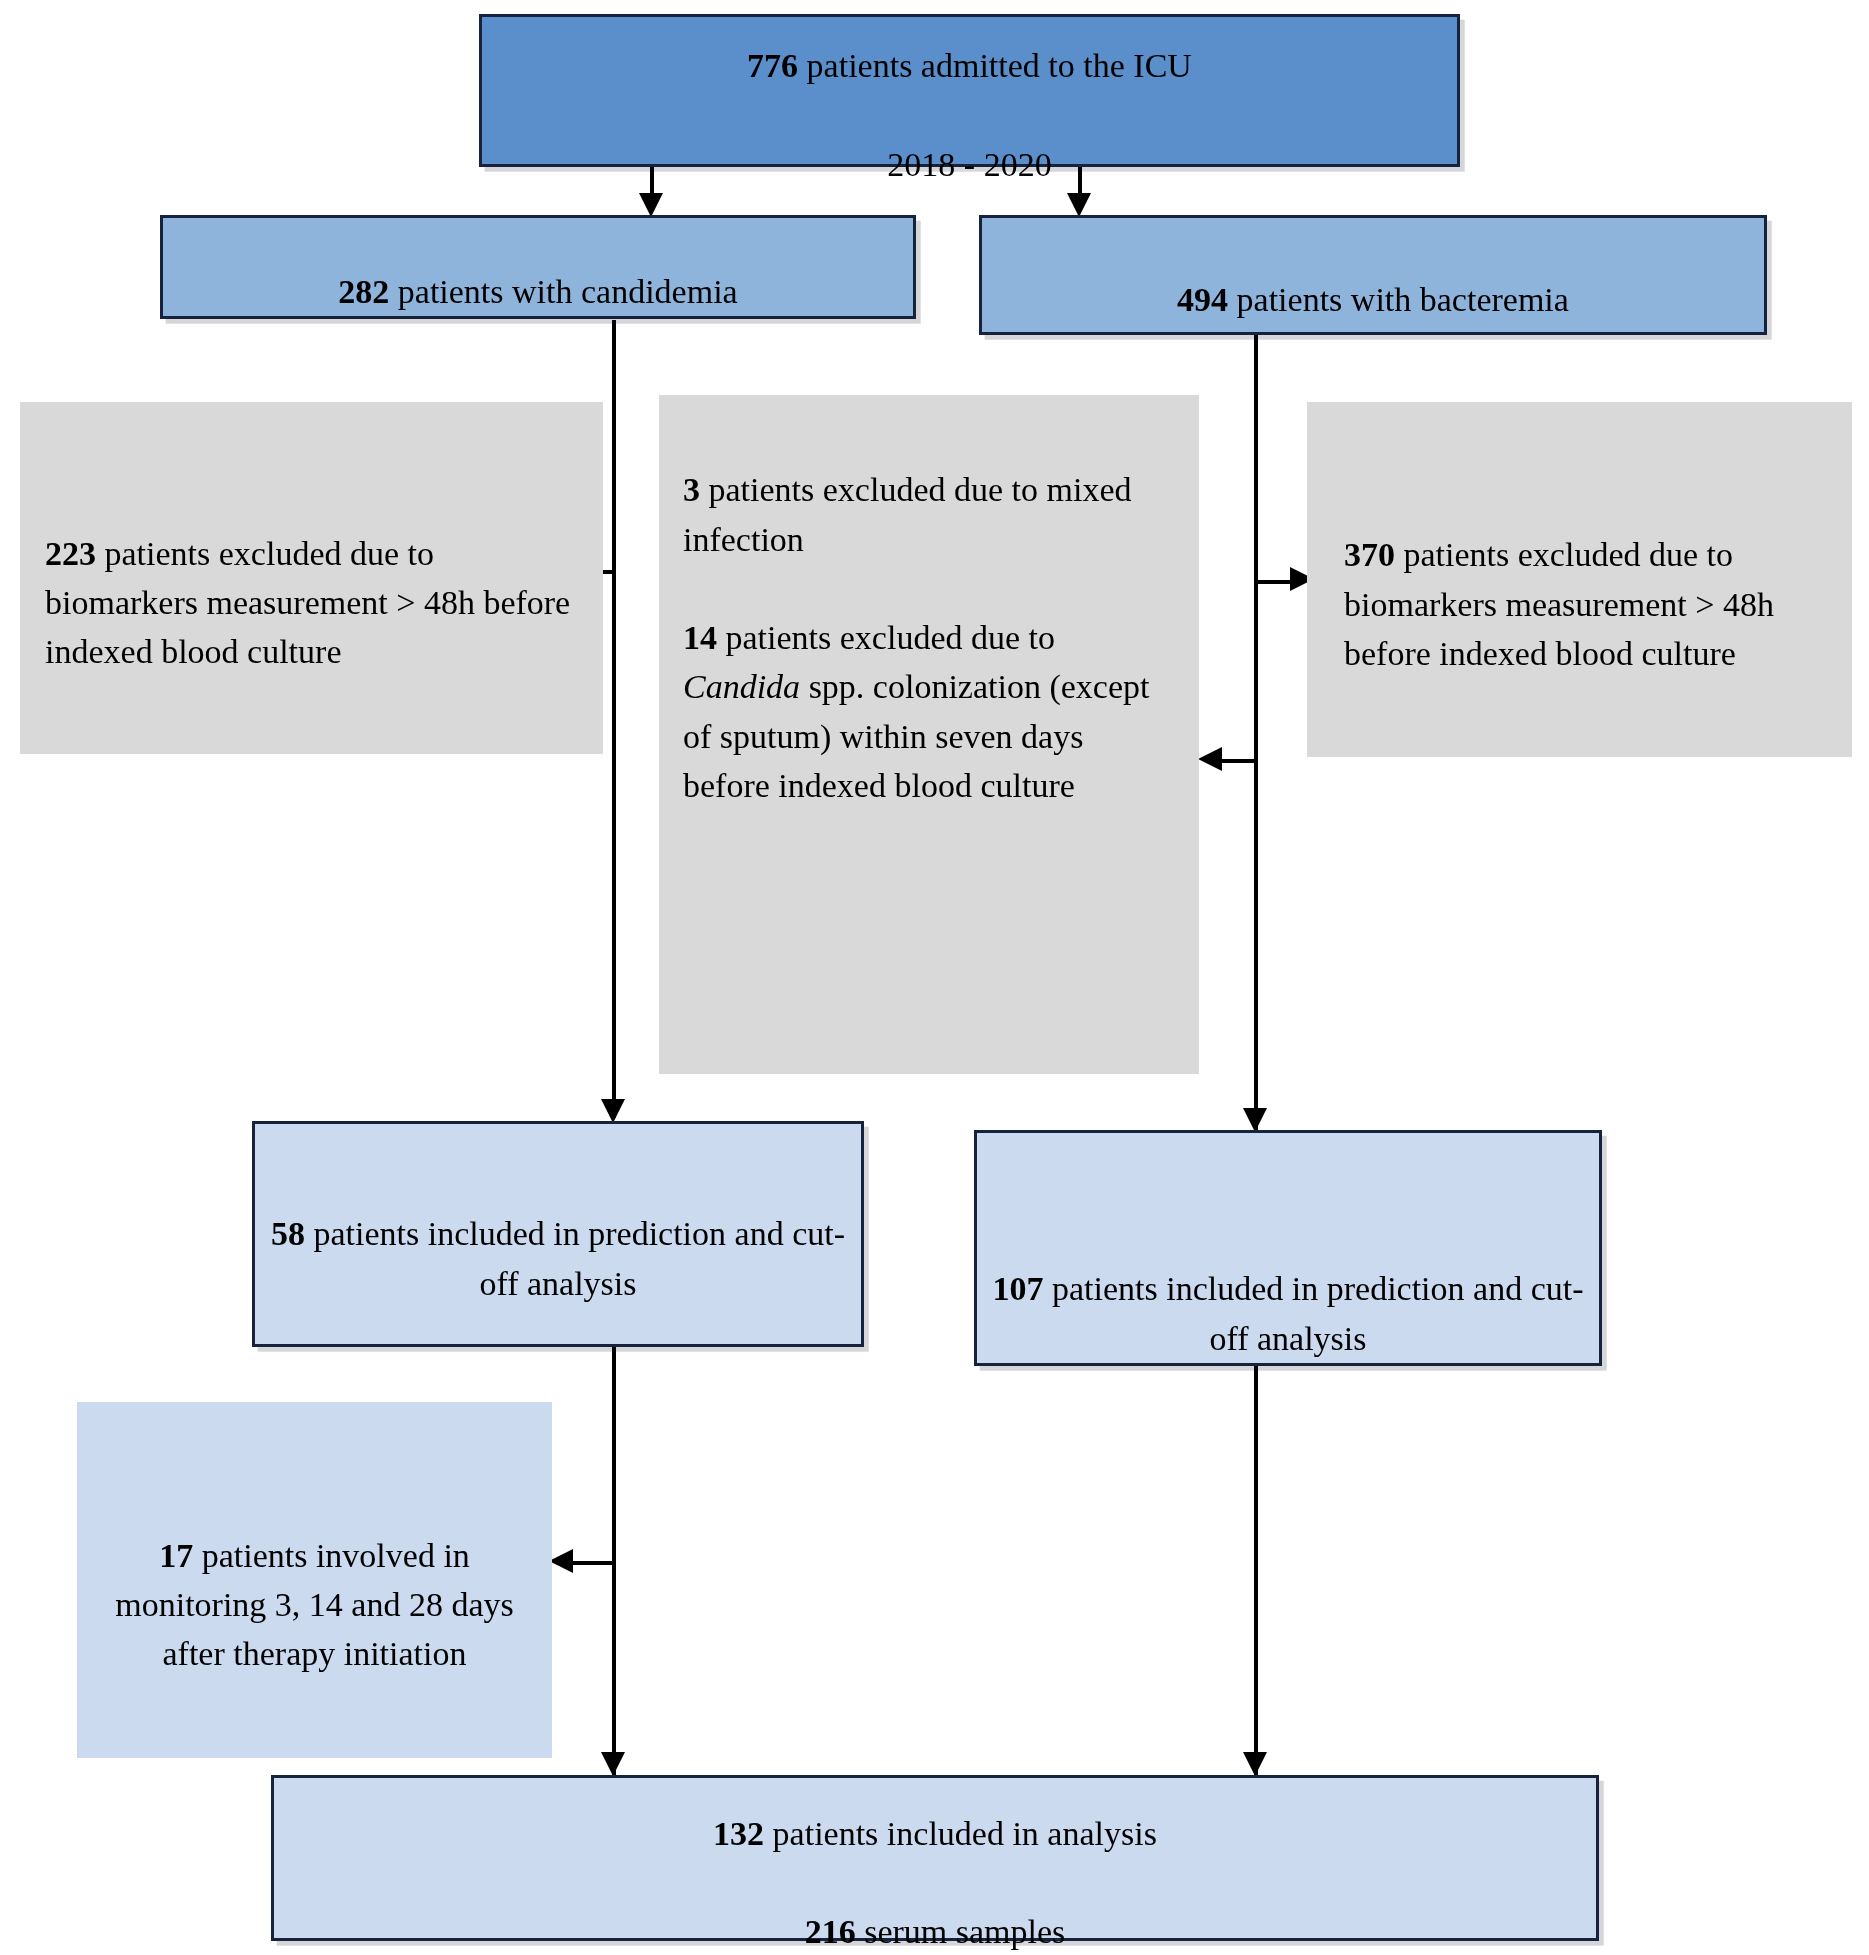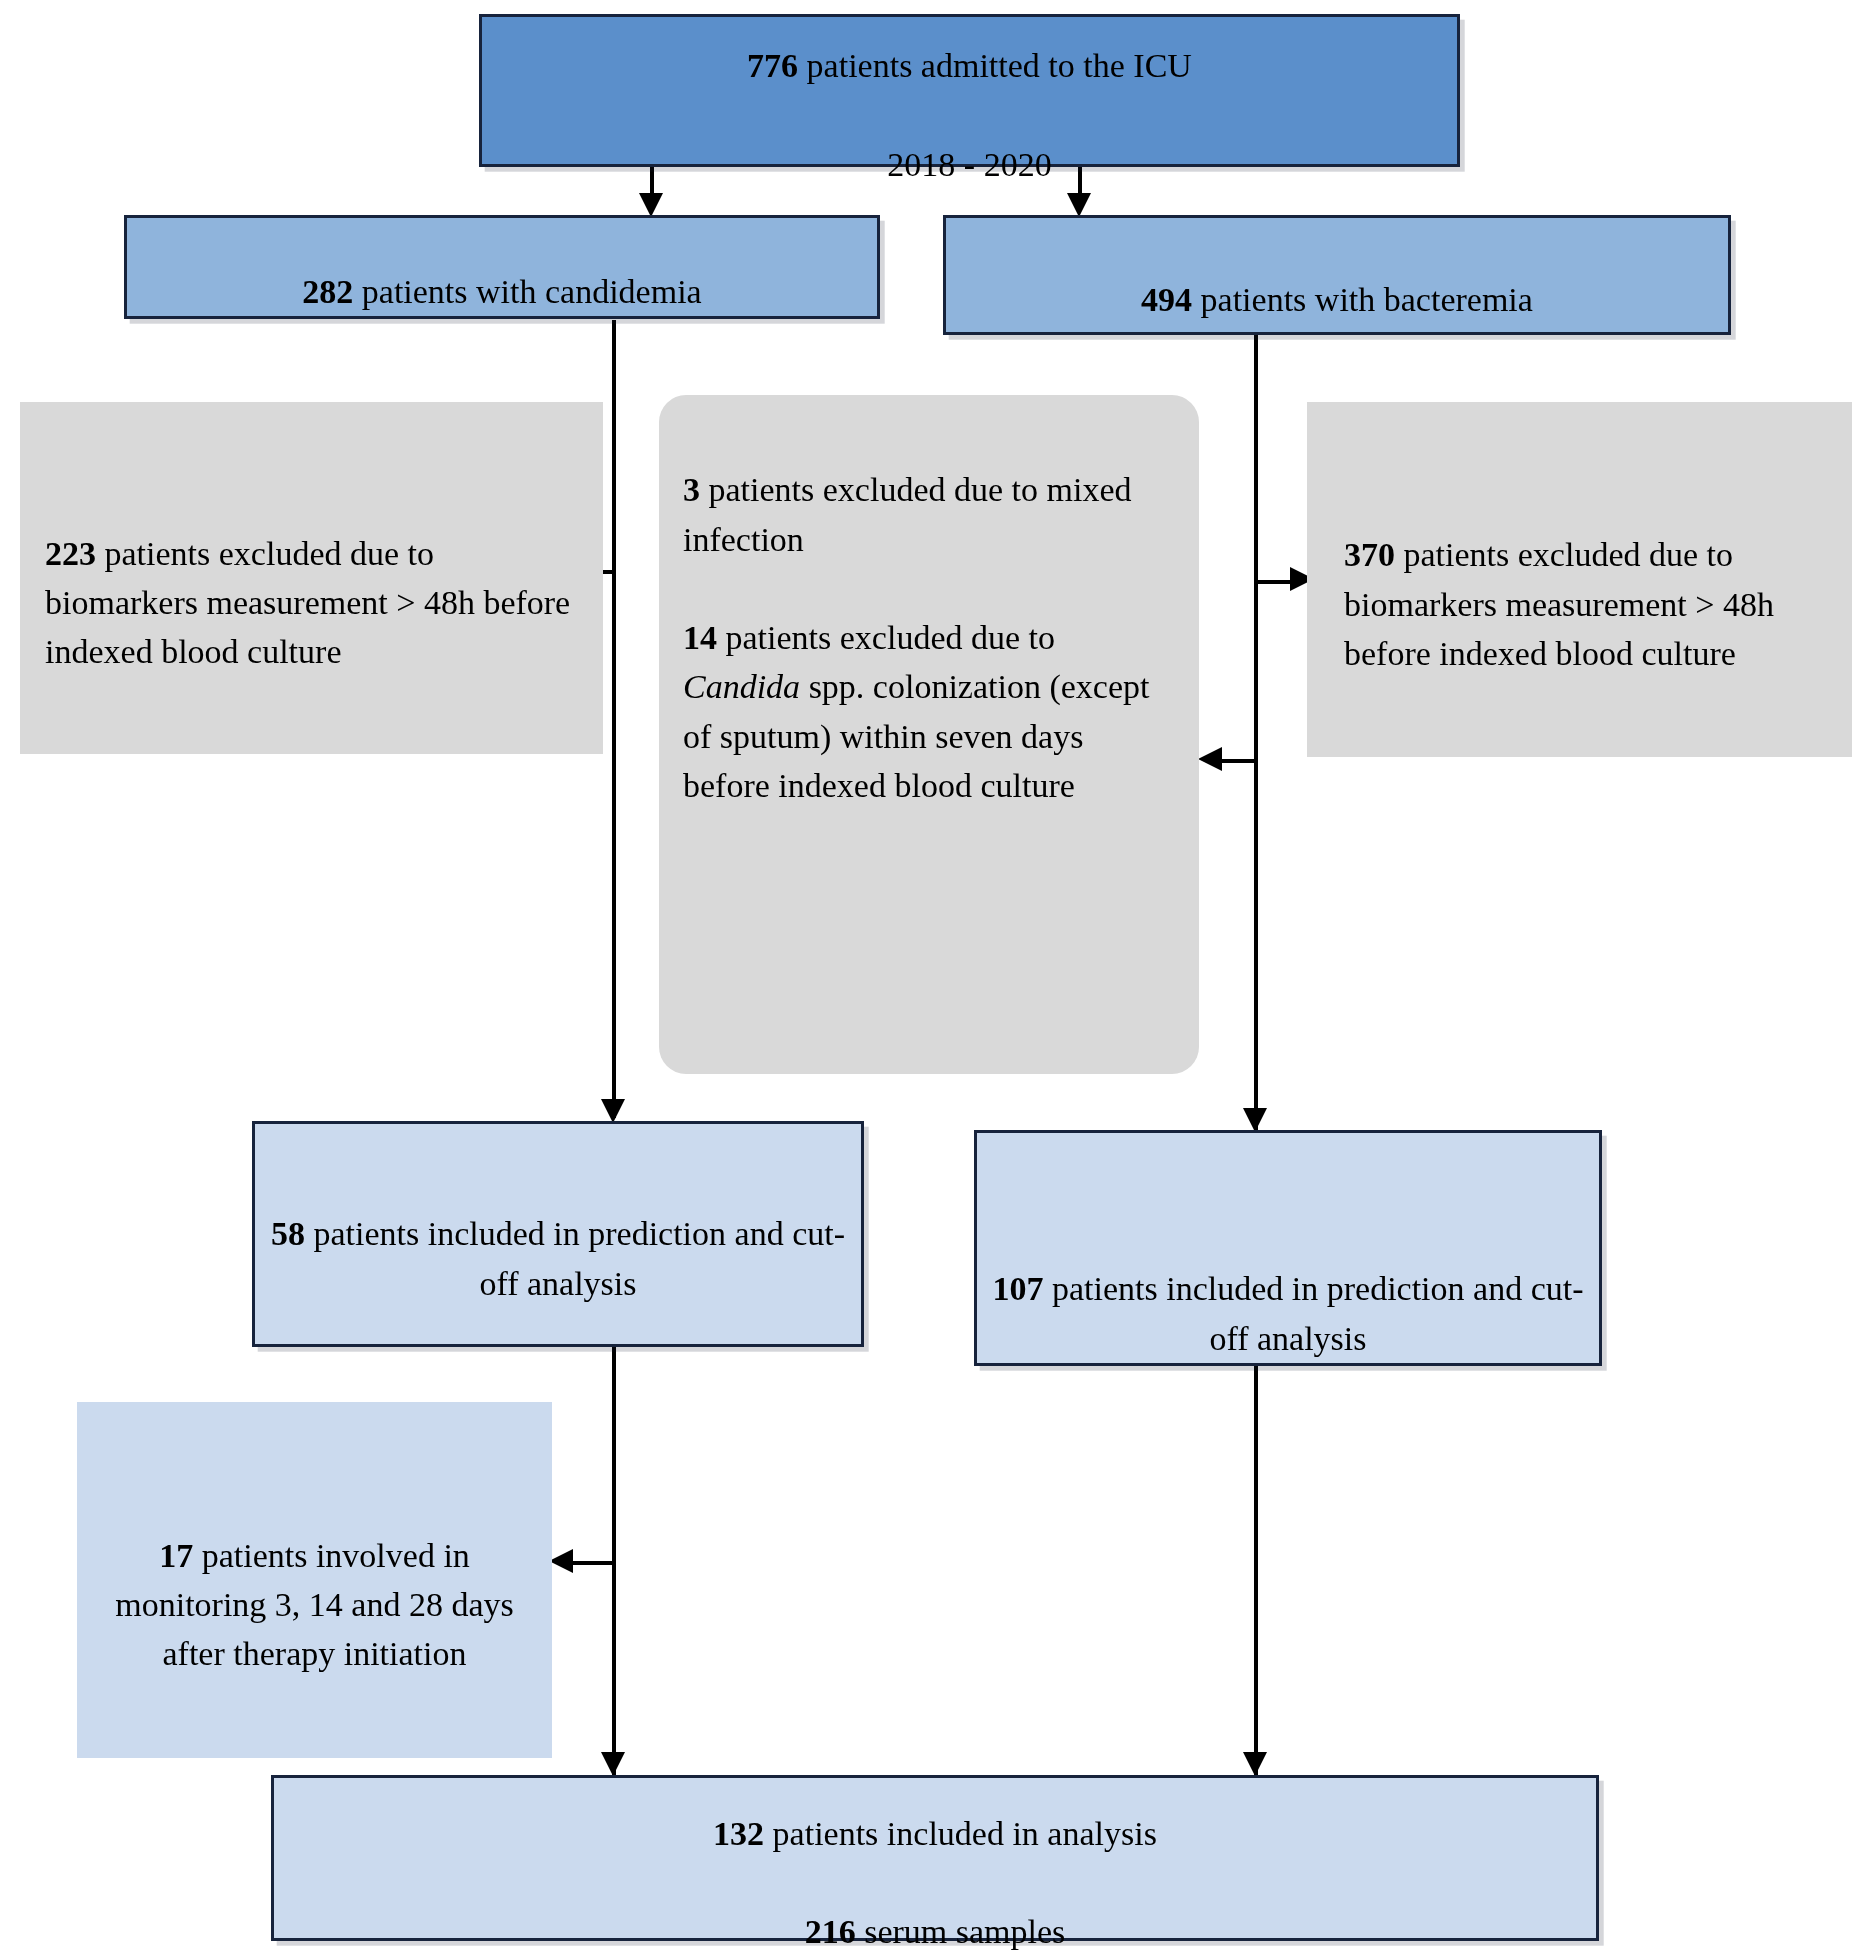--- a/index.html
+++ b/index.html
@@ -38,20 +38,21 @@
     border: 3.7px solid #17233C;
     font-size: 34px;
     box-shadow: 5.2px 5.2px 0 -0.5px rgba(20,30,50,0.18);
   }
   
   .box-mid {
     background: #8FB4DC;
     border: 3.7px solid #17233C;
     font-size: 34px;
     box-shadow: 5.2px 5.2px 0 -0.5px rgba(20,30,50,0.18);
+    margin-left: 36px;
   }
   
   .box-light {
     background: #CBDAEE;
     border: 3.1px solid #17233C;
     font-size: 34px;
     box-shadow: 5.2px 5.2px 0 -0.5px rgba(20,30,50,0.18);
     font-family: Liberation Serif, serif;
   }
   
@@ -159,21 +160,21 @@
       <b>494</b><span> patients with bacteremia</span>
     </span>
   </div>
 
   <div class="box box-grey" style="left:20px; top:402px; width:583px; height:352px; padding:21px 25px;">
     <span class="txt">
       <b>223</b><span> patients excluded due to biomarkers measurement &gt; 48h before indexed blood culture</span>
     </span>
   </div>
 
-  <div class="box box-grey" style="left:659px; top:395px; width:540px; height:679px; padding:21px 24px; align-items:flex-start;border-radius:27px;">
+  <div class="box box-grey" style="left:659px; top:395px; width:540px; height:679px; padding:21px 24px; align-items:flex-start;">
     <span class="txt">
       <span><b>3</b><span> patients excluded due to mixed infection</span></span><br>
       <span><b>14</b><span> patients excluded due to </span><i>Candida</i><span> spp. colonization (except of sputum) within seven days before indexed blood culture</span></span>
     </span>
   </div>
 
   <div class="box box-grey" style="left:1307px; top:402px; width:545px; height:355px; padding:21px 37px;">
     <span class="txt">
       <b>370</b><span> patients excluded due to biomarkers measurement &gt; 48h before indexed blood culture</span>
     </span>

